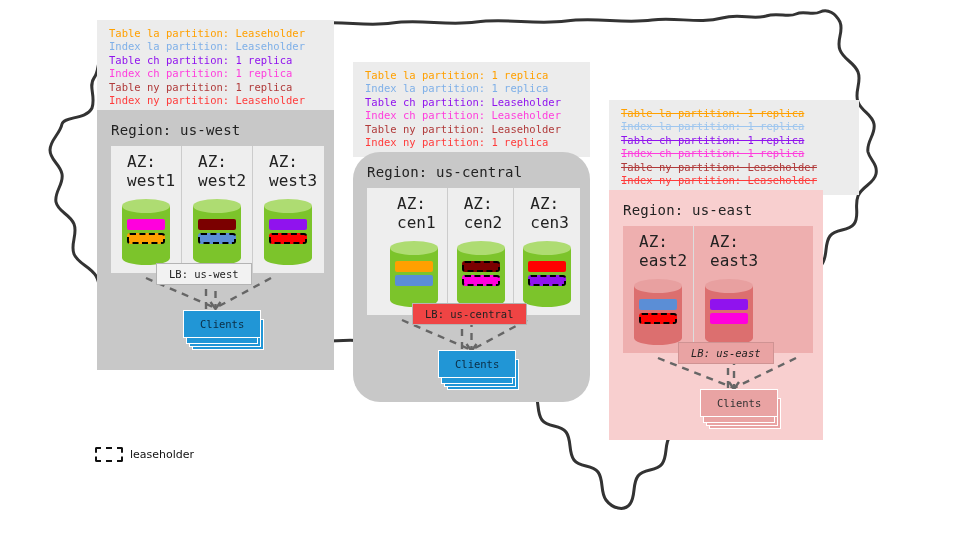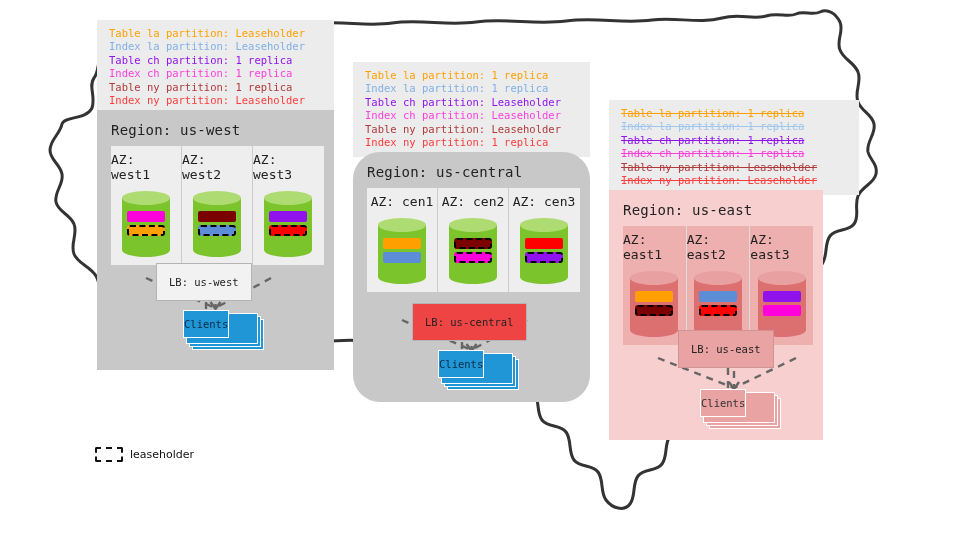--- a/index.html
+++ b/index.html
@@ -19,42 +19,42 @@
   .info-line.struck{text-decoration:line-through;}
 
   .region-panel{padding:0;}
   .region-title{
     font-size:14px;color:#222;padding:12px 0 8px 14px;letter-spacing:0.2px;
   }
   .az-row{display:flex;margin:0 10px 0 14px;}
   .az-box{
     width:70px;padding:6px 0 8px 0;display:flex;flex-direction:column;align-items:center;
   }
-  .az-label{font-size:13px;color:#222;margin-bottom:9px;}
+  .az-label{font-size:16px;color:#222;margin-bottom:9px;margin-left:16px;}
 
   
   .cyl{position:relative;width:48px;height:66px;}
   .cyl .body{position:absolute;left:0;top:7px;width:48px;height:52px;}
   .cyl .top{position:absolute;left:0;top:0;width:48px;height:14px;border-radius:50%;}
   .cyl .bot{position:absolute;left:0;bottom:0;width:48px;height:14px;border-radius:50%;}
   .cyl .blocks{position:absolute;left:5px;top:20px;width:38px;z-index:3;}
   .blk{height:11px;margin-bottom:3px;border-radius:2px;box-sizing:border-box;}
   .blk.lease{border:2px dashed #000;border-radius:3px;}
 
   
   .conn{position:absolute;z-index:3;pointer-events:none;}
 
   .lb-box{
     position:absolute;z-index:4;font-size:10.5px;color:#222;
-    padding:12px 12px;border:1px solid #b4b4b4;white-space:nowrap;text-align:center;
+    padding:4px 12px;border:1px solid #b4b4b4;white-space:nowrap;text-align:center;
   }
   .clients-wrap{position:absolute;z-index:4;}
   .clients-shadow{position:absolute;border:1px solid #ffffff;}
   .clients-box{
-    position:relative;font-size:10.5px;padding:7px 0;white-space:nowrap;text-align:center;
+    position:relative;font-size:10.5px;padding:7px 16px;white-space:nowrap;text-align:center;
     border:1px solid #ffffff;
   }
 
   .legend{position:absolute;left:95px;top:447px;z-index:5;display:flex;align-items:center;}
   .legend-swatch{width:24px;height:11px;border:2px dashed #111;border-radius:2px;}
   .legend-label{font-size:11px;color:#111;margin-left:7px;font-family:"DejaVu Sans","Liberation Sans",sans-serif;}
 </style>
 </head>
 <body>
 
@@ -137,21 +137,21 @@
     <div class="lb-box" style="left: 156px; top: 263px; background: rgb(242, 242, 242); border-color: rgb(180, 180, 180);">LB: us-west</div>
     <div class="clients-wrap" style="left: 183px; top: 310px;">
       <div class="clients-shadow" style="left: 9px; top: 9px; width: 70px; height: 29px; background: rgb(33, 150, 214);"></div>
       <div class="clients-shadow" style="left: 6px; top: 6px; width: 70px; height: 29px; background: rgb(33, 150, 214);"></div>
       <div class="clients-shadow" style="left: 3px; top: 3px; width: 70px; height: 29px; background: rgb(33, 150, 214);"></div>
       <div class="clients-box" style="background: rgb(33, 150, 214); color: rgb(11, 45, 68);">Clients</div>
     </div>
     <div class="region-block info-panel" style="left: 353px; top: 62px; width: 213px;"><span class="info-line" style="color: rgb(255, 160, 0);">Table la partition: 1 replica</span><span class="info-line" style="color: rgb(127, 176, 232);">Index la partition: 1 replica</span><span class="info-line" style="color: rgb(144, 19, 238);">Table ch partition: Leaseholder</span><span class="info-line" style="color: rgb(255, 61, 221);">Index ch partition: Leaseholder</span><span class="info-line" style="color: rgb(176, 58, 58);">Table ny partition: Leaseholder</span><span class="info-line" style="color: rgb(255, 59, 59);">Index ny partition: 1 replica</span></div>
     <div class="region-block region-panel" style="left: 353px; top: 152px; width: 237px; height: 250px; background: rgb(200, 200, 200); border-radius: 27px;">
       <div class="region-title">Region: us-central</div>
-      <div class="az-row" style="background: rgb(238, 238, 238);">
+      <div class="az-row" style="background: rgb(238, 238, 238); padding-left: 14px;">
         <div class="az-box" style="border-right: 1px solid rgb(204, 204, 204);">
           <div class="az-label">AZ: cen1</div>
           <div class="cyl">
             <div class="bot" style="background: rgb(124, 196, 43);"></div>
             <div class="body" style="background: rgb(124, 196, 43);"></div>
             <div class="top" style="background: rgb(174, 220, 114);"></div>
             <div class="blocks">
               <div class="blk" style="background: rgb(255, 160, 0);"></div>
               <div class="blk" style="background: rgb(91, 142, 214);"></div>
             </div>
@@ -197,32 +197,20 @@
       <div class="clients-shadow" style="left: 9px; top: 9px; width: 70px; height: 29px; background: rgb(33, 150, 214);"></div>
       <div class="clients-shadow" style="left: 6px; top: 6px; width: 70px; height: 29px; background: rgb(33, 150, 214);"></div>
       <div class="clients-shadow" style="left: 3px; top: 3px; width: 70px; height: 29px; background: rgb(33, 150, 214);"></div>
       <div class="clients-box" style="background: rgb(33, 150, 214); color: rgb(11, 45, 68);">Clients</div>
     </div>
     <div class="region-block info-panel" style="left: 609px; top: 100px; width: 226px;"><span class="info-line struck" style="color: rgb(255, 160, 0);">Table la partition: 1 replica</span><span class="info-line struck" style="color: rgb(158, 198, 239);">Index la partition: 1 replica</span><span class="info-line struck" style="color: rgb(144, 19, 238);">Table ch partition: 1 replica</span><span class="info-line struck" style="color: rgb(255, 61, 221);">Index ch partition: 1 replica</span><span class="info-line struck" style="color: rgb(176, 58, 58);">Table ny partition: Leaseholder</span><span class="info-line struck" style="color: rgb(255, 59, 59);">Index ny partition: Leaseholder</span></div>
     <div class="region-block region-panel" style="left: 609px; top: 190px; width: 214px; height: 250px; background: rgb(248, 207, 207);">
       <div class="region-title">Region: us-east</div>
       <div class="az-row" style="background: rgb(238, 175, 175);">
         <div class="az-box" style="border-right: 1px solid rgb(221, 221, 221);">
-          <div class="az-label">AZ: east1</div>
-          <div class="cyl">
-            <div class="bot" style="background: rgb(220, 111, 111);"></div>
-            <div class="body" style="background: rgb(220, 111, 111);"></div>
-            <div class="top" style="background: rgb(232, 160, 160);"></div>
-            <div class="blocks">
-              <div class="blk" style="background: rgb(255, 160, 0);"></div>
-              <div class="blk lease" style="background: rgb(123, 0, 0);"></div>
-            </div>
-          </div>
-        </div>
-        <div class="az-box" style="border-right: 1px solid rgb(221, 221, 221);">
           <div class="az-label">AZ: east2</div>
           <div class="cyl">
             <div class="bot" style="background: rgb(220, 111, 111);"></div>
             <div class="body" style="background: rgb(220, 111, 111);"></div>
             <div class="top" style="background: rgb(232, 160, 160);"></div>
             <div class="blocks">
               <div class="blk" style="background: rgb(91, 142, 214);"></div>
               <div class="blk lease" style="background: rgb(255, 0, 0);"></div>
             </div>
           </div>
@@ -243,21 +231,21 @@
       <svg class="conn" width="250" height="60" style="left: 0px; top: 162px;">
         <line x1="49" y1="6" x2="125" y2="36" stroke="#666" stroke-width="2.4" stroke-dasharray="7,6"></line>
         <line x1="125" y1="6" x2="125" y2="36" stroke="#666" stroke-width="2.4" stroke-dasharray="7,6"></line>
         <line x1="187" y1="6" x2="125" y2="36" stroke="#666" stroke-width="2.4" stroke-dasharray="7,6"></line>
         <path d="M120,30 L125,37 L130,30" fill="none" stroke="#666" stroke-width="2.4"></path>
       </svg>
       <svg class="conn" width="10" height="26" style="left: 114px; top: 178px;">
         <line x1="5" y1="0" x2="5" y2="26" stroke="#666" stroke-width="2.4" stroke-dasharray="7,6"></line>
       </svg>
     </div>
-    <div class="lb-box" style="left: 678px; top: 330px; background: rgb(233, 163, 163); border-color: rgb(207, 147, 147);">LB: us-east</div>
+    <div class="lb-box" style="left: 678px; top: 342px; background: rgb(233, 163, 163); border-color: rgb(207, 147, 147); font-style: italic;">LB: us-east</div>
     <div class="clients-wrap" style="left: 700px; top: 389px;">
       <div class="clients-shadow" style="left: 9px; top: 9px; width: 70px; height: 29px; background: rgb(233, 163, 163);"></div>
       <div class="clients-shadow" style="left: 6px; top: 6px; width: 70px; height: 29px; background: rgb(233, 163, 163);"></div>
       <div class="clients-shadow" style="left: 3px; top: 3px; width: 70px; height: 29px; background: rgb(233, 163, 163);"></div>
       <div class="clients-box" style="background: rgb(233, 163, 163); color: rgb(51, 51, 51);">Clients</div>
     </div>
   </div>
 
 <div class="legend">
   <span class="legend-swatch"></span>

